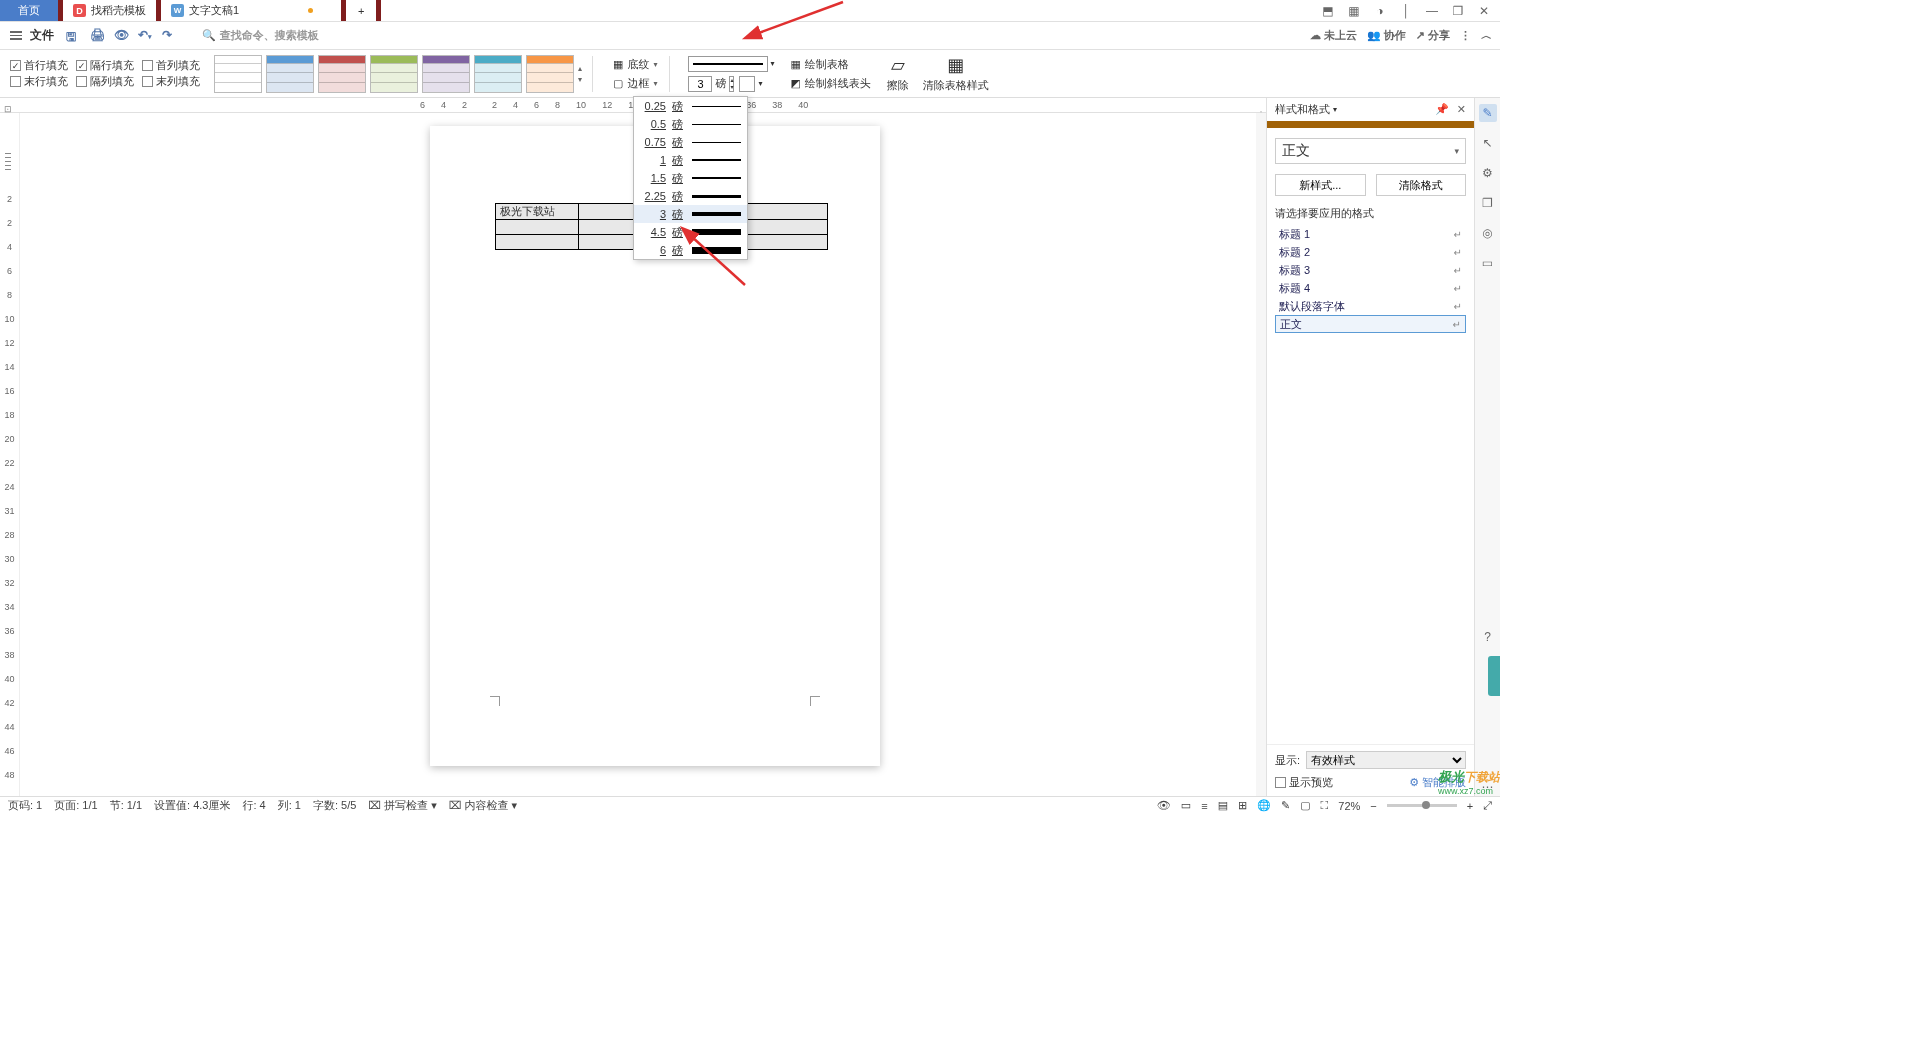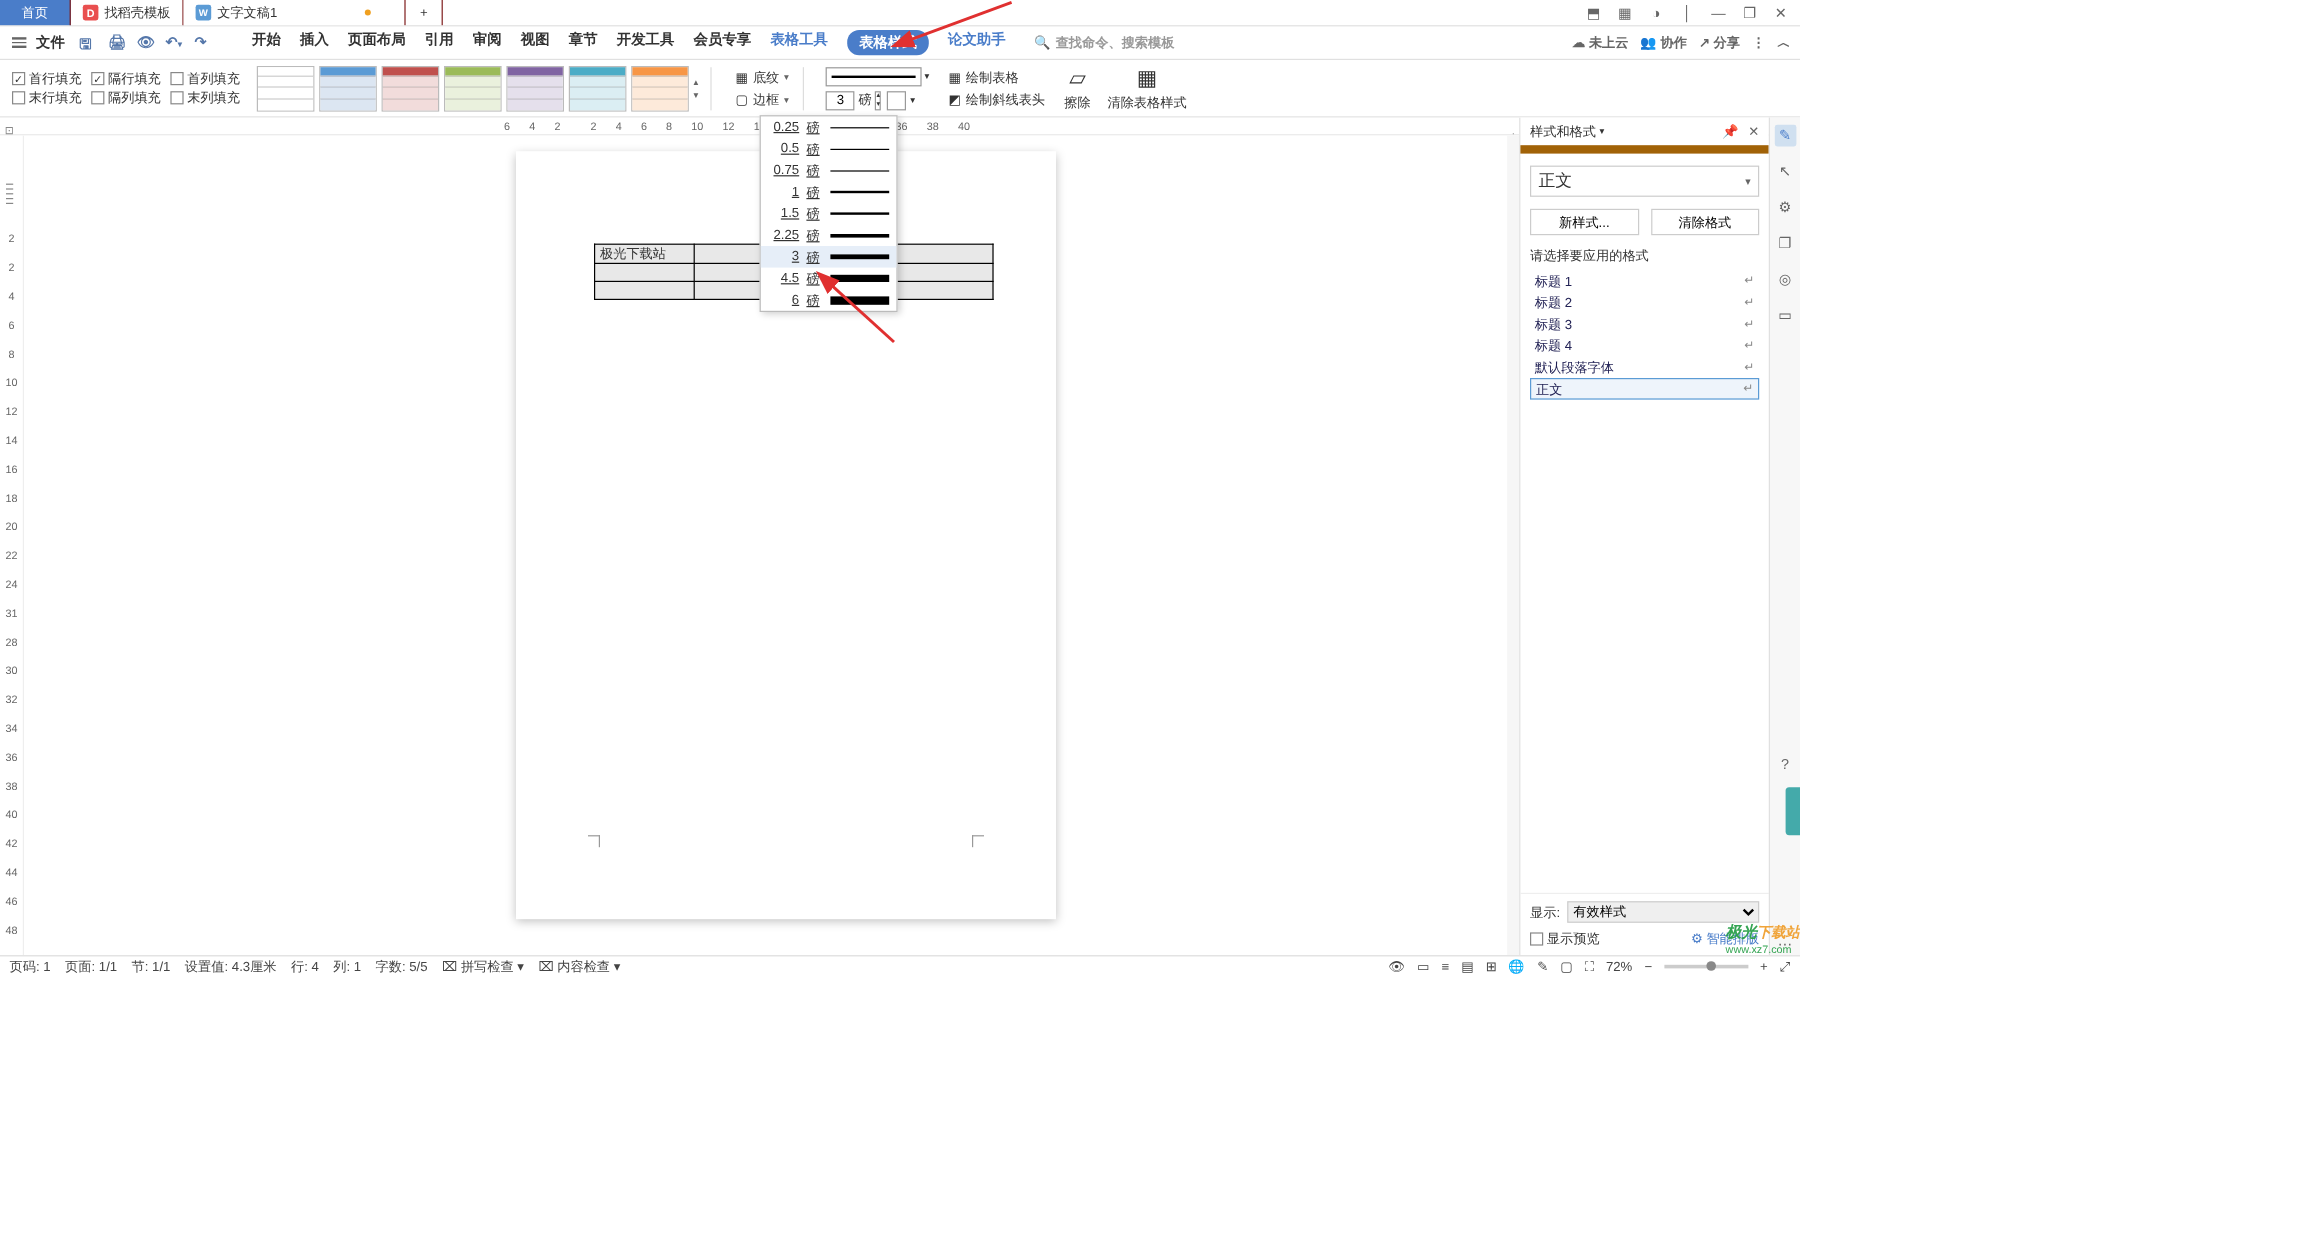--- a/index.html
+++ b/index.html
@@ -1,20 +1,20 @@
 <!DOCTYPE html>
 <html><head>
 <meta charset="utf-8">
 <style>
 * { margin: 0; padding: 0; box-sizing: border-box; font-family: "Microsoft YaHei", Arial, sans-serif; }
 body { background: #fff; font-size: 12px; color: #333; overflow: hidden; width: 1500px; height: 814px; position: relative; }
 
 
 .titlebar { height: 22px; display: flex; align-items: stretch; border-bottom: 1px solid #e0e0e0; }
-.tab { display: flex; align-items: center; padding: 0 10px; gap: 5px; border-right: 1px solid #7f1d1d; font-size: 11px; position: relative; }
+.tab { display: flex; align-items: center; padding: 0 10px; gap: 5px; border-right: 5px solid #7f1d1d; font-size: 11px; position: relative; }
 .tab.home { background: #4a7dc9; color: #fff; padding: 0 18px; }
 .tab.active { background: #fff; }
 .tab .dot { width: 5px; height: 5px; border-radius: 50%; background: #f0a020; position: absolute; right: 28px; }
 .tab-icon { width: 13px; height: 13px; display: inline-flex; align-items: center; justify-content: center; }
 .tab-icon.red { background: #e94f4f; color: #fff; font-size: 9px; font-weight: bold; border-radius: 2px; }
 .tab-icon.blue { background: #5b9bd5; border-radius: 2px; }
 .tab-icon.blue::after { content: "W"; color: #fff; font-size: 8px; font-weight: bold; }
 .tab.add { padding: 0 12px; }
 .titlebar-right { margin-left: auto; display: flex; align-items: center; gap: 10px; padding-right: 8px; }
 .win-btn { width: 16px; height: 16px; display: flex; align-items: center; justify-content: center; color: #666; cursor: pointer; }
@@ -176,34 +176,20 @@
         <span></span>
       </div>
     <span>文件</span>
     <div class="qat">
       <span class="qat-icon">🖫</span>
       <span class="qat-icon">🖨</span>
       <span class="qat-icon">👁</span>
       <span class="qat-icon">↶<small style="font-size:7px;">▾</small></span>
       <span class="qat-icon">↷</span>
     </div>
-  </div>
-  <div class="menus">
-    <span class="menu-item">开始</span>
-    <span class="menu-item">插入</span>
-    <span class="menu-item">页面布局</span>
-    <span class="menu-item">引用</span>
-    <span class="menu-item">审阅</span>
-    <span class="menu-item">视图</span>
-    <span class="menu-item">章节</span>
-    <span class="menu-item">开发工具</span>
-    <span class="menu-item">会员专享</span>
-    <span class="menu-item link">表格工具</span>
-    <span class="menu-item pill">表格样式</span>
-    <span class="menu-item link">论文助手</span>
   </div>
   <div class="search-area">
     <span>🔍</span>
     <span>查找命令、搜索模板</span>
   </div>
   <div class="menubar-right">
     <span class="item">☁ <span>未上云</span></span>
     <span class="item">👥 <span>协作</span></span>
     <span class="item">↗ <span>分享</span></span>
     <span>⋮</span>

